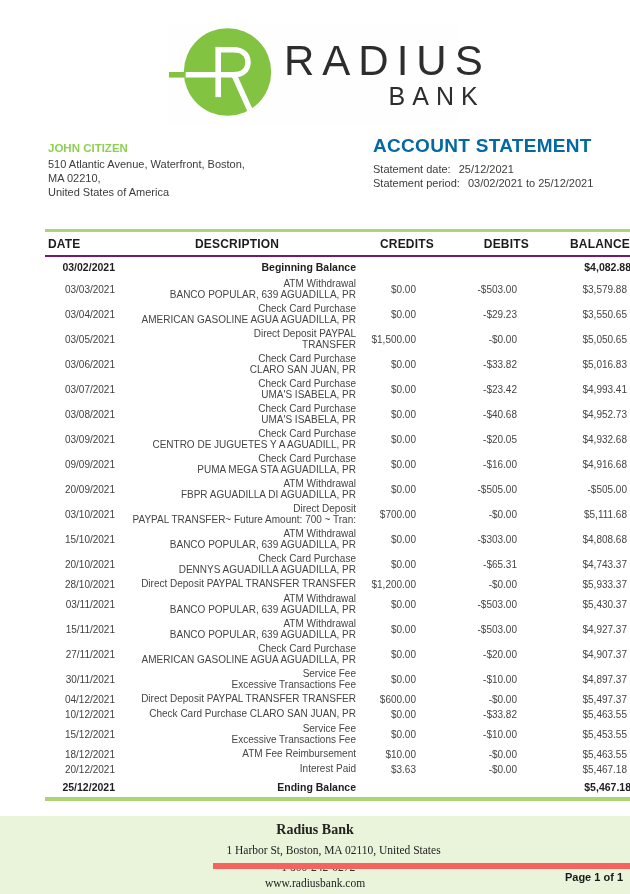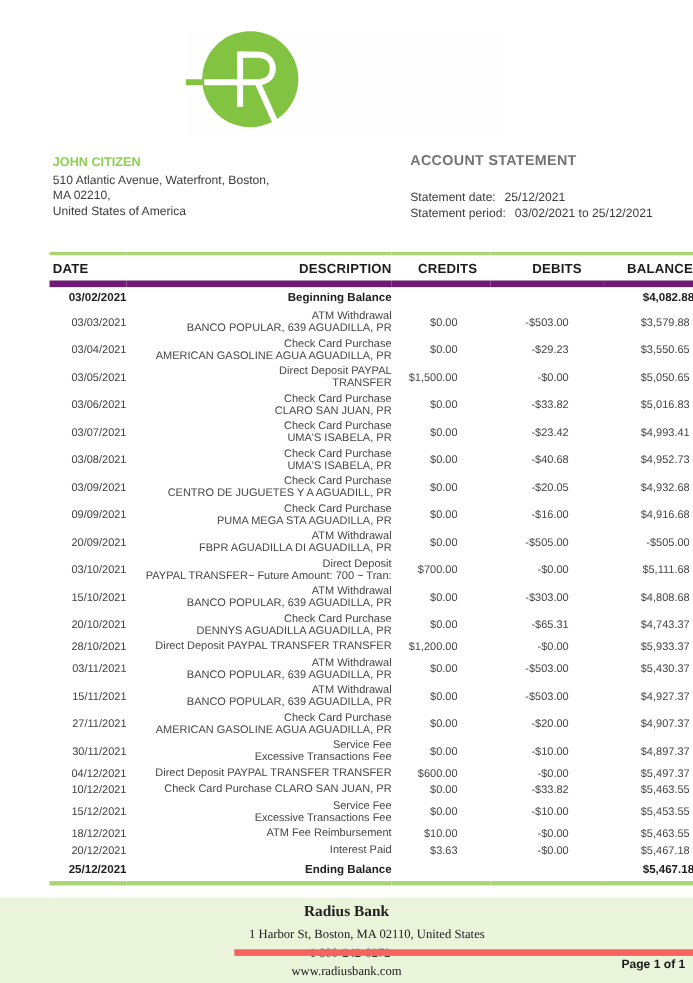--- a/index.html
+++ b/index.html
@@ -11,31 +11,31 @@
              display:flex;align-items:center;background:#fefefe;}
   .logo-mark{flex:0 0 auto;}
   .wordmark{margin-left:10px;display:flex;flex-direction:column;align-items:flex-end;}
   .wordmark .radius{font-size:42px;letter-spacing:8px;font-weight:400;color:#2d2d2d;line-height:44px;}
   .wordmark .bank{font-size:25px;letter-spacing:7px;font-weight:400;color:#2d2d2d;line-height:26px;margin-right:6px;}
 
   
   .customer{position:absolute;left:48px;top:141px;font-size:11px;line-height:14px;color:#3c3c3c;}
   .customer .name{color:#8ed052;font-weight:bold;font-size:11.5px;margin-bottom:2px;}
   .stmt{position:absolute;left:373px;top:139px;font-size:11px;line-height:14px;color:#3c3c3c;}
-  .stmt .title{color:#737373;font-weight:bold;font-size:13px;letter-spacing:.3px;margin-bottom:20px;}
+  .stmt .title{color:#0369a1;font-weight:bold;font-size:19px;letter-spacing:.3px;margin-bottom:9px;}
   .stmt .line span{display:inline;margin-top:12px;}
   .stmt .lbl{margin-right:5px;}
 
   
   .table-wrap{position:absolute;left:45px;top:229px;width:547px;}
   table{width:100%;border-collapse:collapse;table-layout:fixed;}
-  thead tr{border-top:3px solid #a9d673;border-bottom:6px solid #701a75;}
+  thead tr{border-top:3px solid #a9d673;border-bottom:2px solid #701a75;}
   th{font-size:12px;font-weight:bold;color:#1c1c1c;padding:5px 0 4px 0;letter-spacing:.2px;}
   th.h-date{width:67px;text-align:left;padding-left:3px;}
-  th.h-desc{width:238px;text-align:right;padding-left:3px;}
+  th.h-desc{width:238px;text-align:center;padding-left:3px;}
   th.h-credits{width:78px;text-align:right;padding-right:12px;}
   th.h-debits{width:83px;text-align:right;padding-right:20px;}
   th.h-balance{width:81px;text-align:right;padding-right:1px;}
   td{font-size:10px;color:#454545;vertical-align:middle;padding:2px 0;}
   td.c-date{padding-left:3px;color:#3f3f3f;text-align:right;}
   td.c-desc{padding-left:3px;line-height:10.5px;text-align:right;}
   td.c-credits{text-align:right;padding-right:30px;}
   td.c-debits{text-align:right;padding-right:32px;}
   td.c-balance{text-align:right;padding-right:4px;}
   tr.bold-row td{font-weight:bold;font-size:10.5px;color:#1e1e1e;padding:4px 0;}
@@ -66,20 +66,24 @@
     <span class="logo-mark">
       <svg width="106" height="94" viewBox="-14 0 114 100" xmlns="http://www.w3.org/2000/svg">
         <circle cx="50" cy="50" r="47" fill="#82c341"></circle>
         <line x1="-13" y1="53" x2="4" y2="53" stroke="#82c341" stroke-width="6"></line>
         <line x1="40" y1="23" x2="40" y2="77" stroke="#ffffff" stroke-width="6"></line>
         <path d="M40 26 L56 26 C68 26 72 33 72 39.5 C72 46 68 53 56 53 L40 53" stroke="#ffffff" stroke-width="6" fill="none"></path>
         <line x1="5" y1="53" x2="40" y2="53" stroke="#ffffff" stroke-width="6"></line>
         <line x1="57" y1="53" x2="75" y2="93" stroke="#ffffff" stroke-width="6"></line>
       </svg>
     </span>
+    <span class="wordmark">
+      <span class="radius">RADIUS</span>
+      <span class="bank">BANK</span>
+    </span>
   </div>
 
   <div class="customer">
     <div class="name">JOHN CITIZEN</div>
     <div>510 Atlantic Avenue, Waterfront, Boston,</div>
     <div>MA 02210,</div>
     <div>United States of America</div>
   </div>
 
   <div class="stmt">

